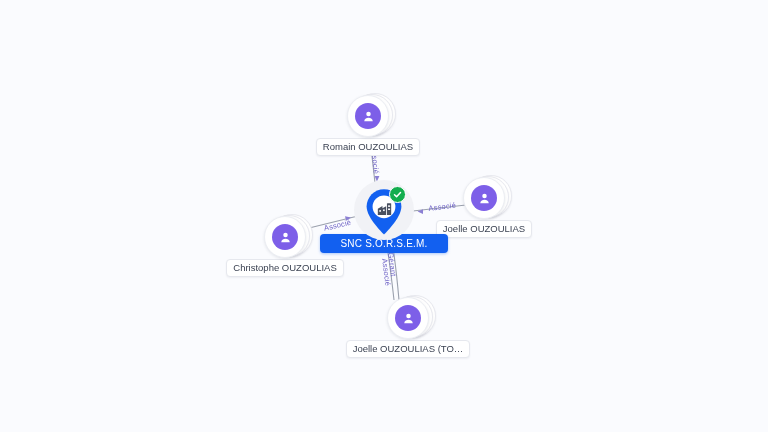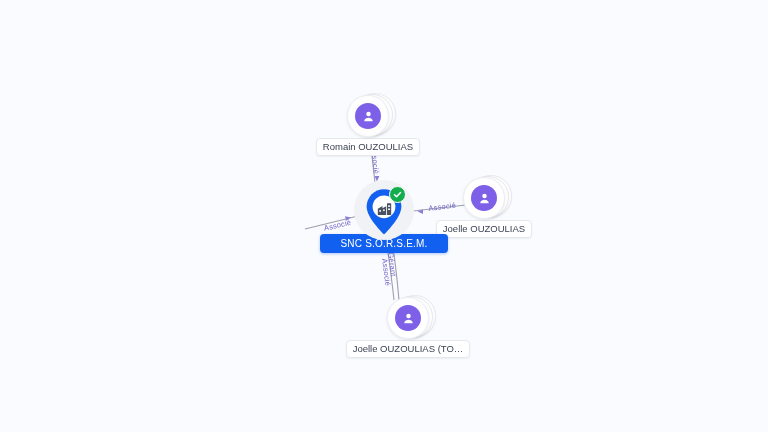--- a/index.html
+++ b/index.html
@@ -221,20 +221,35 @@
           <svg width="15" height="15" viewBox="0 0 24 24" fill="#ffffff">
             <circle cx="12" cy="8" r="3.6"></circle>
             <path d="M5.2 19.4c0-3.6 3.1-5.6 6.8-5.6s6.8 2 6.8 5.6z"></path>
           </svg>
         </div>
       </div>
     </div>
     <div class="node-label">Joelle OUZOULIAS</div>
   </div>
 
+  <div class="node" style="left:228px; top:213px; width:114px;">
+    <div class="avatar-wrap">
+      <div class="stack-card s2"></div>
+      <div class="stack-card s1"></div>
+      <div class="avatar-disc">
+        <div class="avatar-circle">
+          <svg width="15" height="15" viewBox="0 0 24 24" fill="#ffffff">
+            <circle cx="12" cy="8" r="3.6"></circle>
+            <path d="M5.2 19.4c0-3.6 3.1-5.6 6.8-5.6s6.8 2 6.8 5.6z"></path>
+          </svg>
+        </div>
+      </div>
+    </div>
+    <div class="node-label">Christophe OUZOULIAS</div>
+  </div>
 
   <div class="node" style="left:353px; top:294px; width:110px;">
     <div class="avatar-wrap">
       <div class="stack-card s2"></div>
       <div class="stack-card s1"></div>
       <div class="avatar-disc">
         <div class="avatar-circle">
           <svg width="15" height="15" viewBox="0 0 24 24" fill="#ffffff">
             <circle cx="12" cy="8" r="3.6"></circle>
             <path d="M5.2 19.4c0-3.6 3.1-5.6 6.8-5.6s6.8 2 6.8 5.6z"></path>

